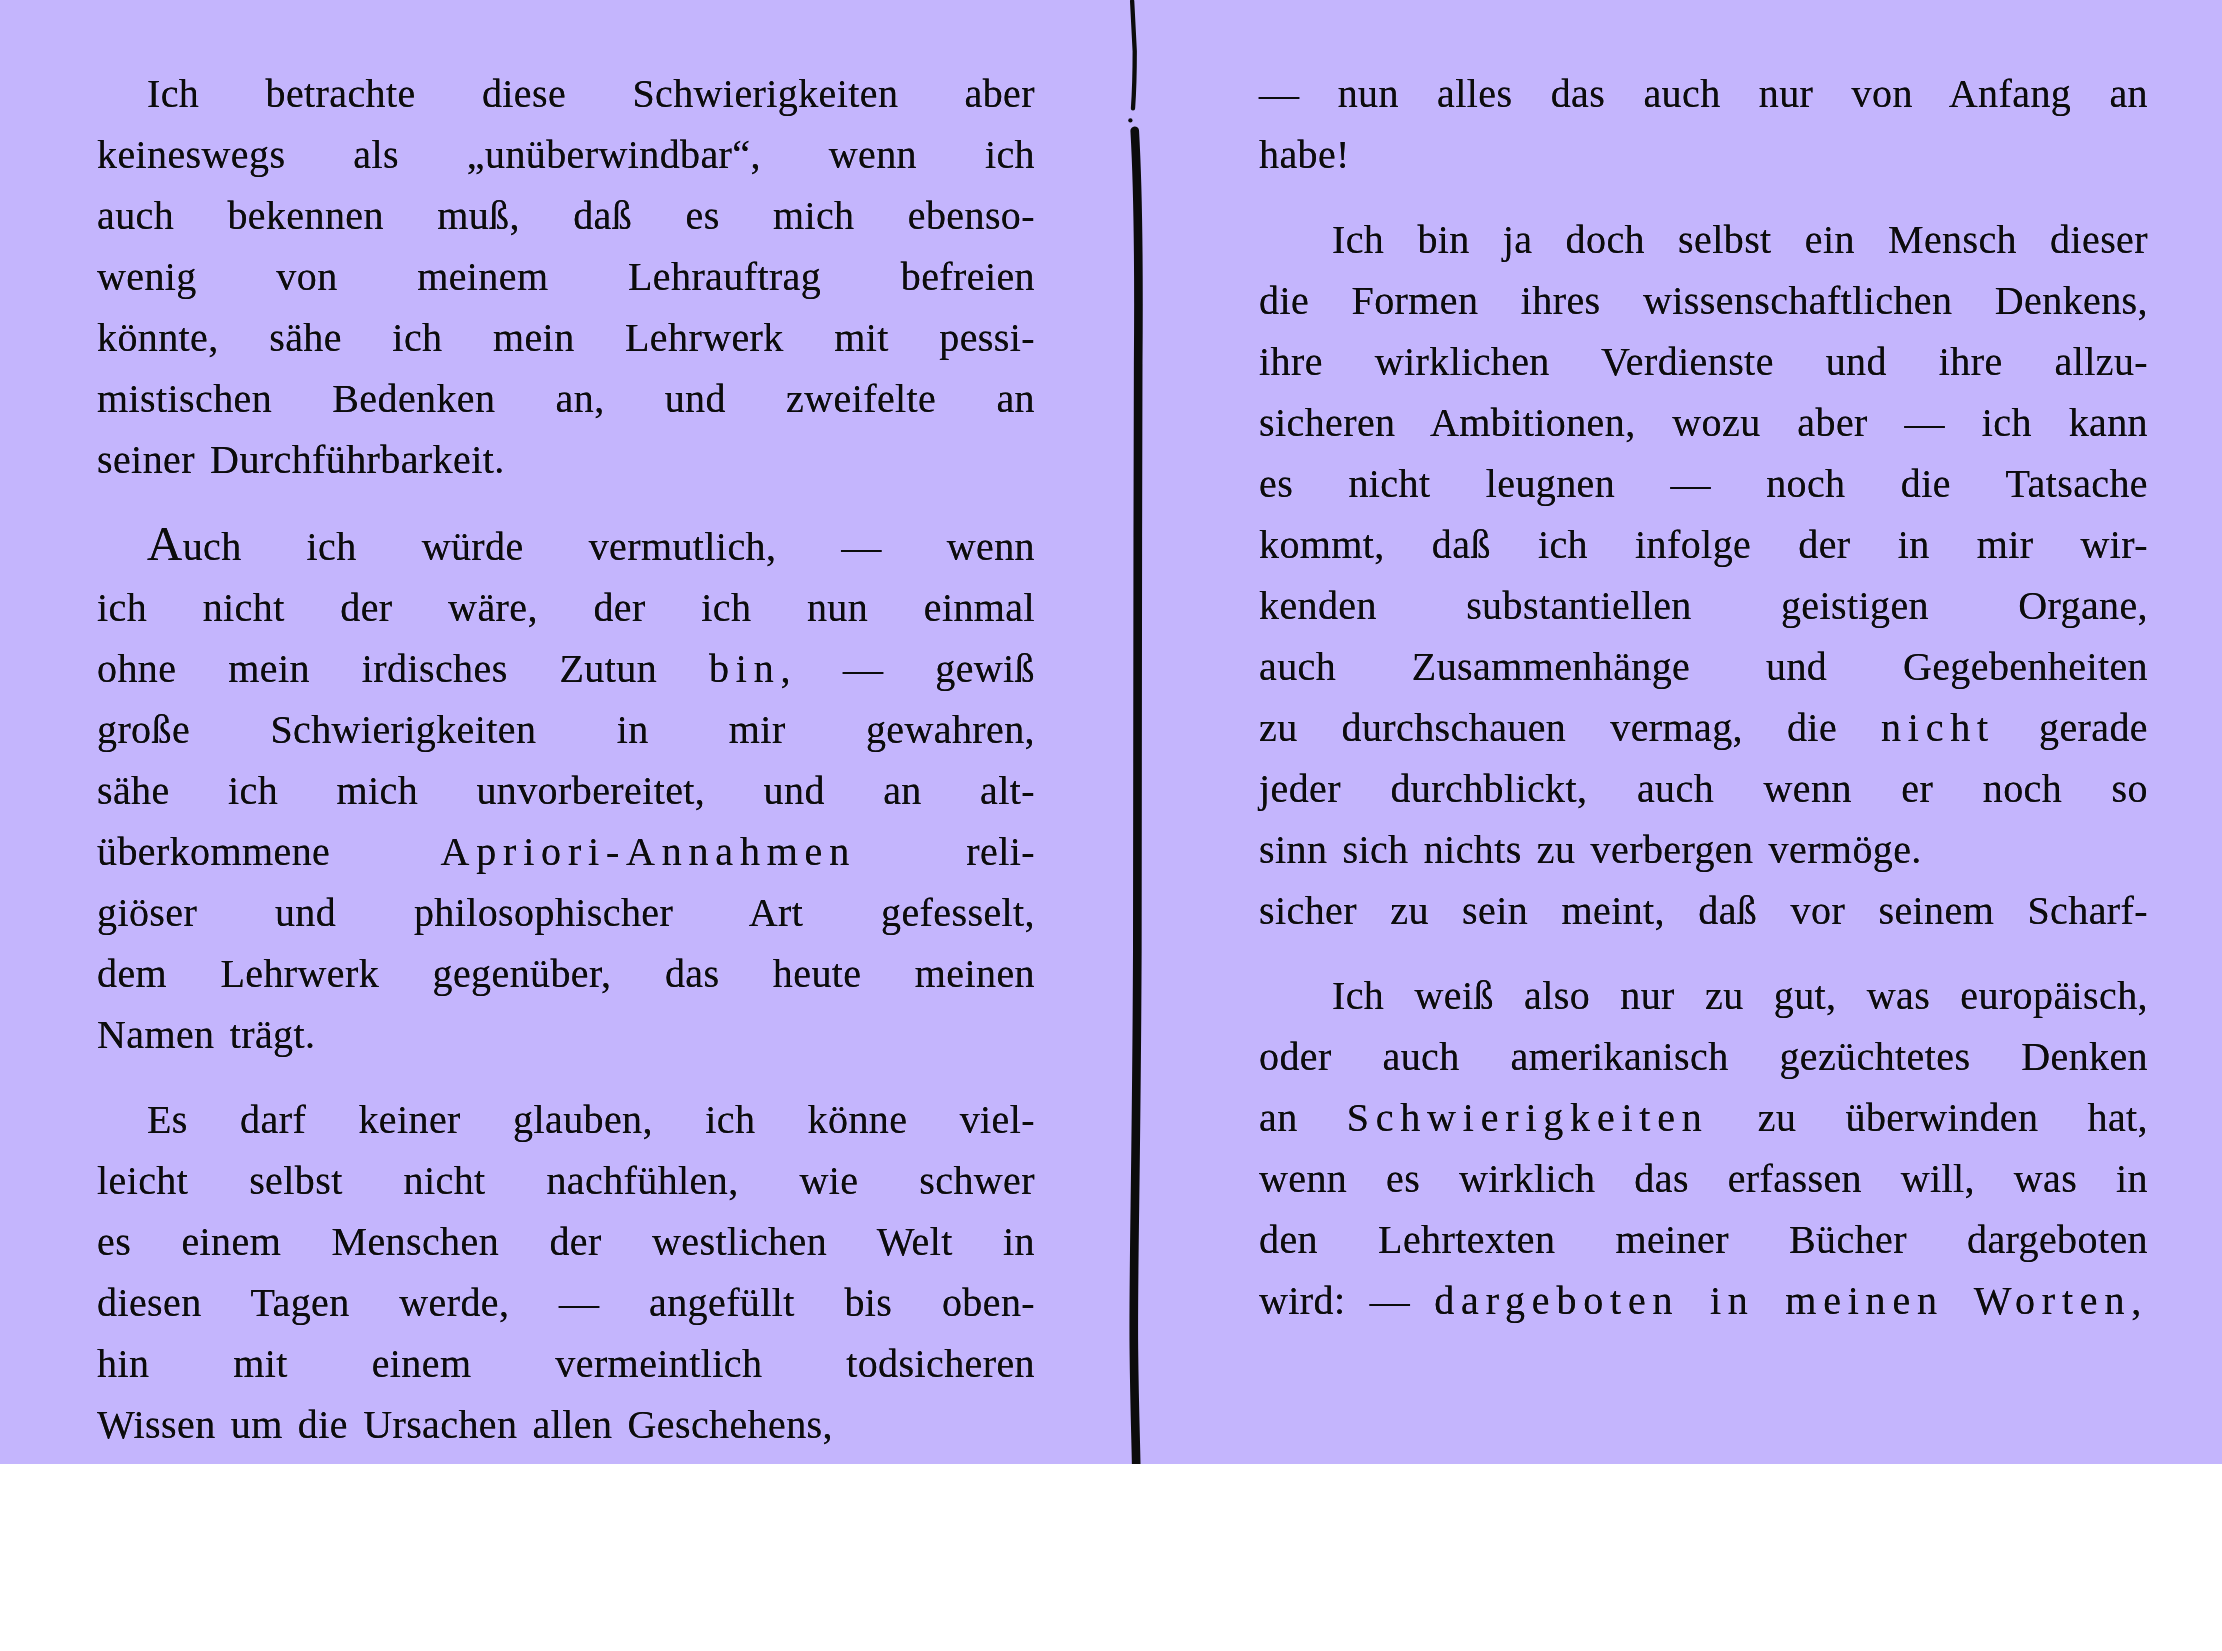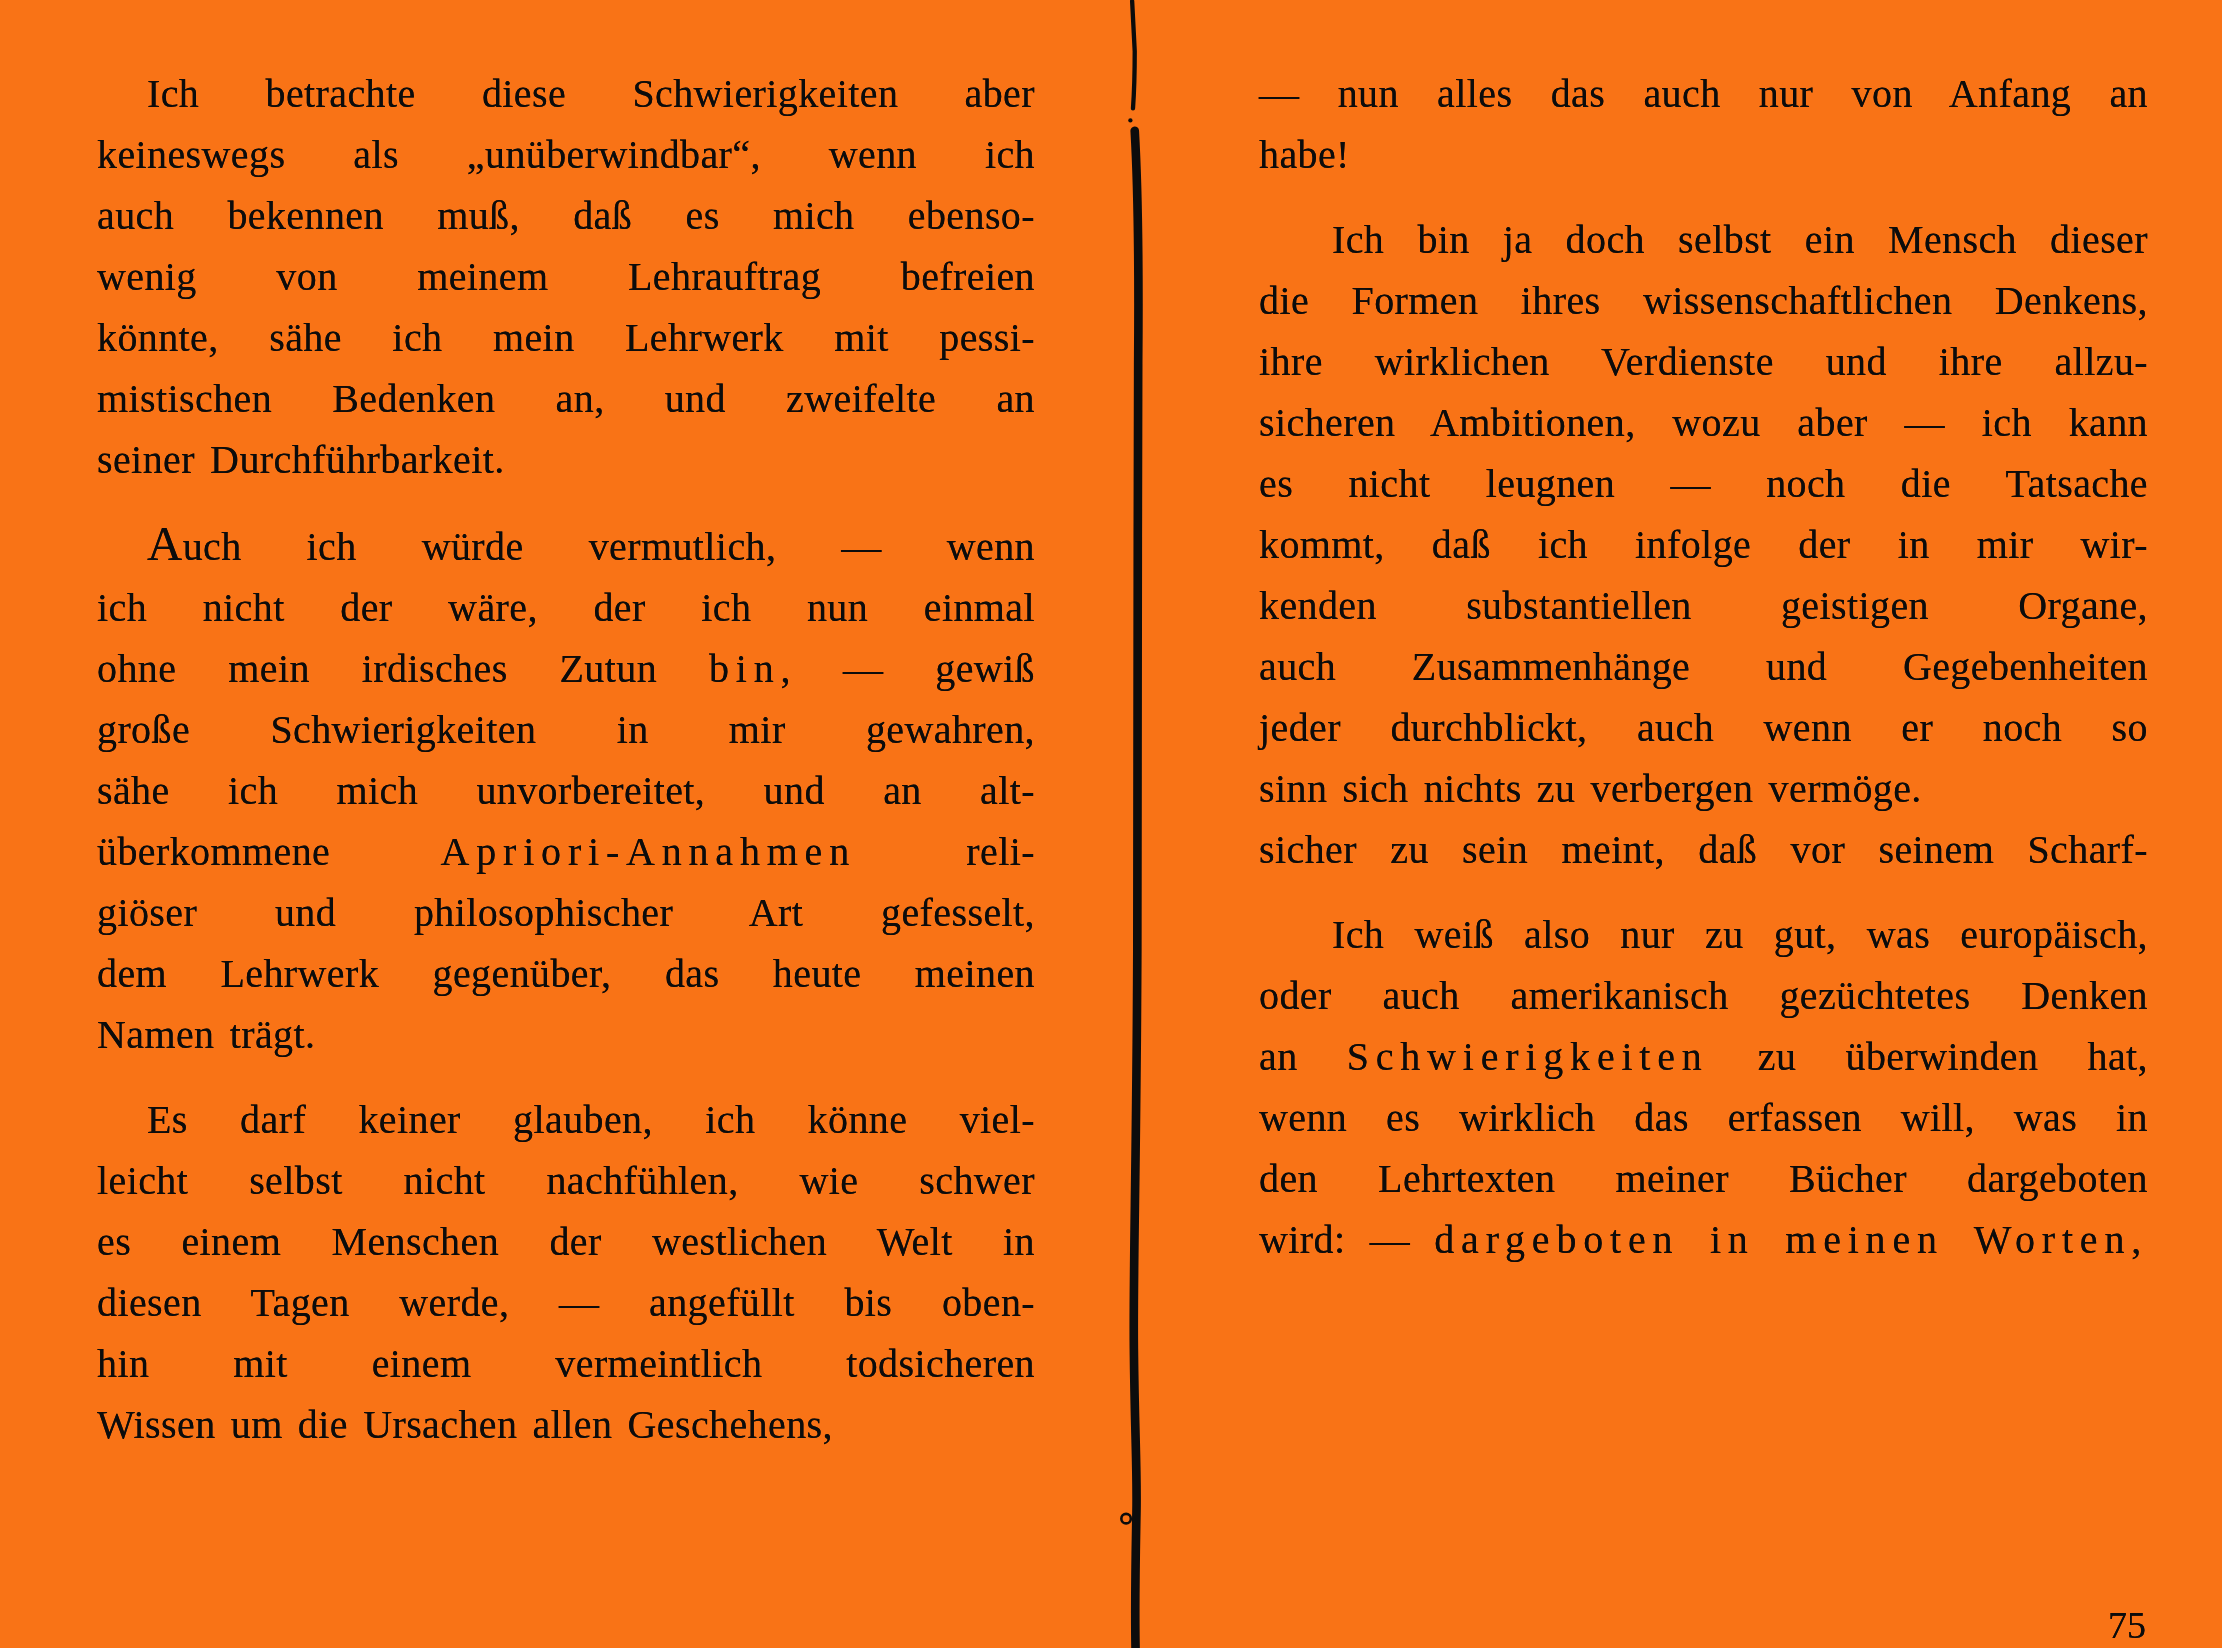--- a/index.html
+++ b/index.html
@@ -1,19 +1,19 @@
 <!DOCTYPE html>
 <html lang="de" style="font-size:14px"><head>
 <meta charset="utf-8">
 <style>
   html,body{margin:0;padding:0;background:#ffffff;}
   .spread{
     position:relative;
-    width:2222px;height:1648px;
-    background:#f97316;
+    width:2222px;height:1464px;
+    background:#c4b5fd;
     overflow:hidden;
     font-family:"Liberation Serif","DejaVu Serif",serif;
     color:#0c0c0c;
   }
   .textblock{position:absolute;}
   .tb-left{left:97px;top:63px;width:938px;}
   .tb-right{left:1259px;top:63px;width:889px;}
   .para{margin:0;}
   .para + .para{margin-top:24px;}
   .line{
@@ -93,20 +93,21 @@
       </div>
       <div class="para indent">
         <div class="line"><span class="seg">Ich bin ja doch selbst ein Mensch dieser</span></div>
         <div class="line"><span class="seg">die Formen ihres wissenschaftlichen Denkens,</span></div>
         <div class="line"><span class="seg">ihre wirklichen Verdienste und ihre allzu-</span></div>
         <div class="line"><span class="seg">sicheren Ambitionen, wozu aber — ich kann</span></div>
         <div class="line"><span class="seg">es nicht leugnen — noch die Tatsache</span></div>
         <div class="line"><span class="seg">kommt, daß ich infolge der in mir wir-</span></div>
         <div class="line"><span class="seg">kenden substantiellen geistigen Organe,</span></div>
         <div class="line"><span class="seg">auch Zusammenhänge und Gegebenheiten</span></div>
+        <div class="line"><span class="seg">zu durchschauen vermag, die </span><span class="seg sp">nicht</span><span class="seg"> gerade</span></div>
         <div class="line"><span class="seg">jeder durchblickt, auch wenn er noch so</span></div>
         <div class="line last"><span class="seg">sinn sich nichts zu verbergen vermöge.</span></div>
         <div class="line"><span class="seg">sicher zu sein meint, daß vor seinem Scharf-</span></div>
       </div>
       <div class="para indent">
         <div class="line"><span class="seg">Ich weiß also nur zu gut, was europäisch,</span></div>
         <div class="line"><span class="seg">oder auch amerikanisch gezüchtetes Denken</span></div>
         <div class="line"><span class="seg">an </span><span class="seg sp">Schwierigkeiten</span><span class="seg"> zu überwinden hat,</span></div>
         <div class="line"><span class="seg">wenn es wirklich das erfassen will, was in</span></div>
         <div class="line"><span class="seg">den Lehrtexten meiner Bücher dargeboten</span></div>

